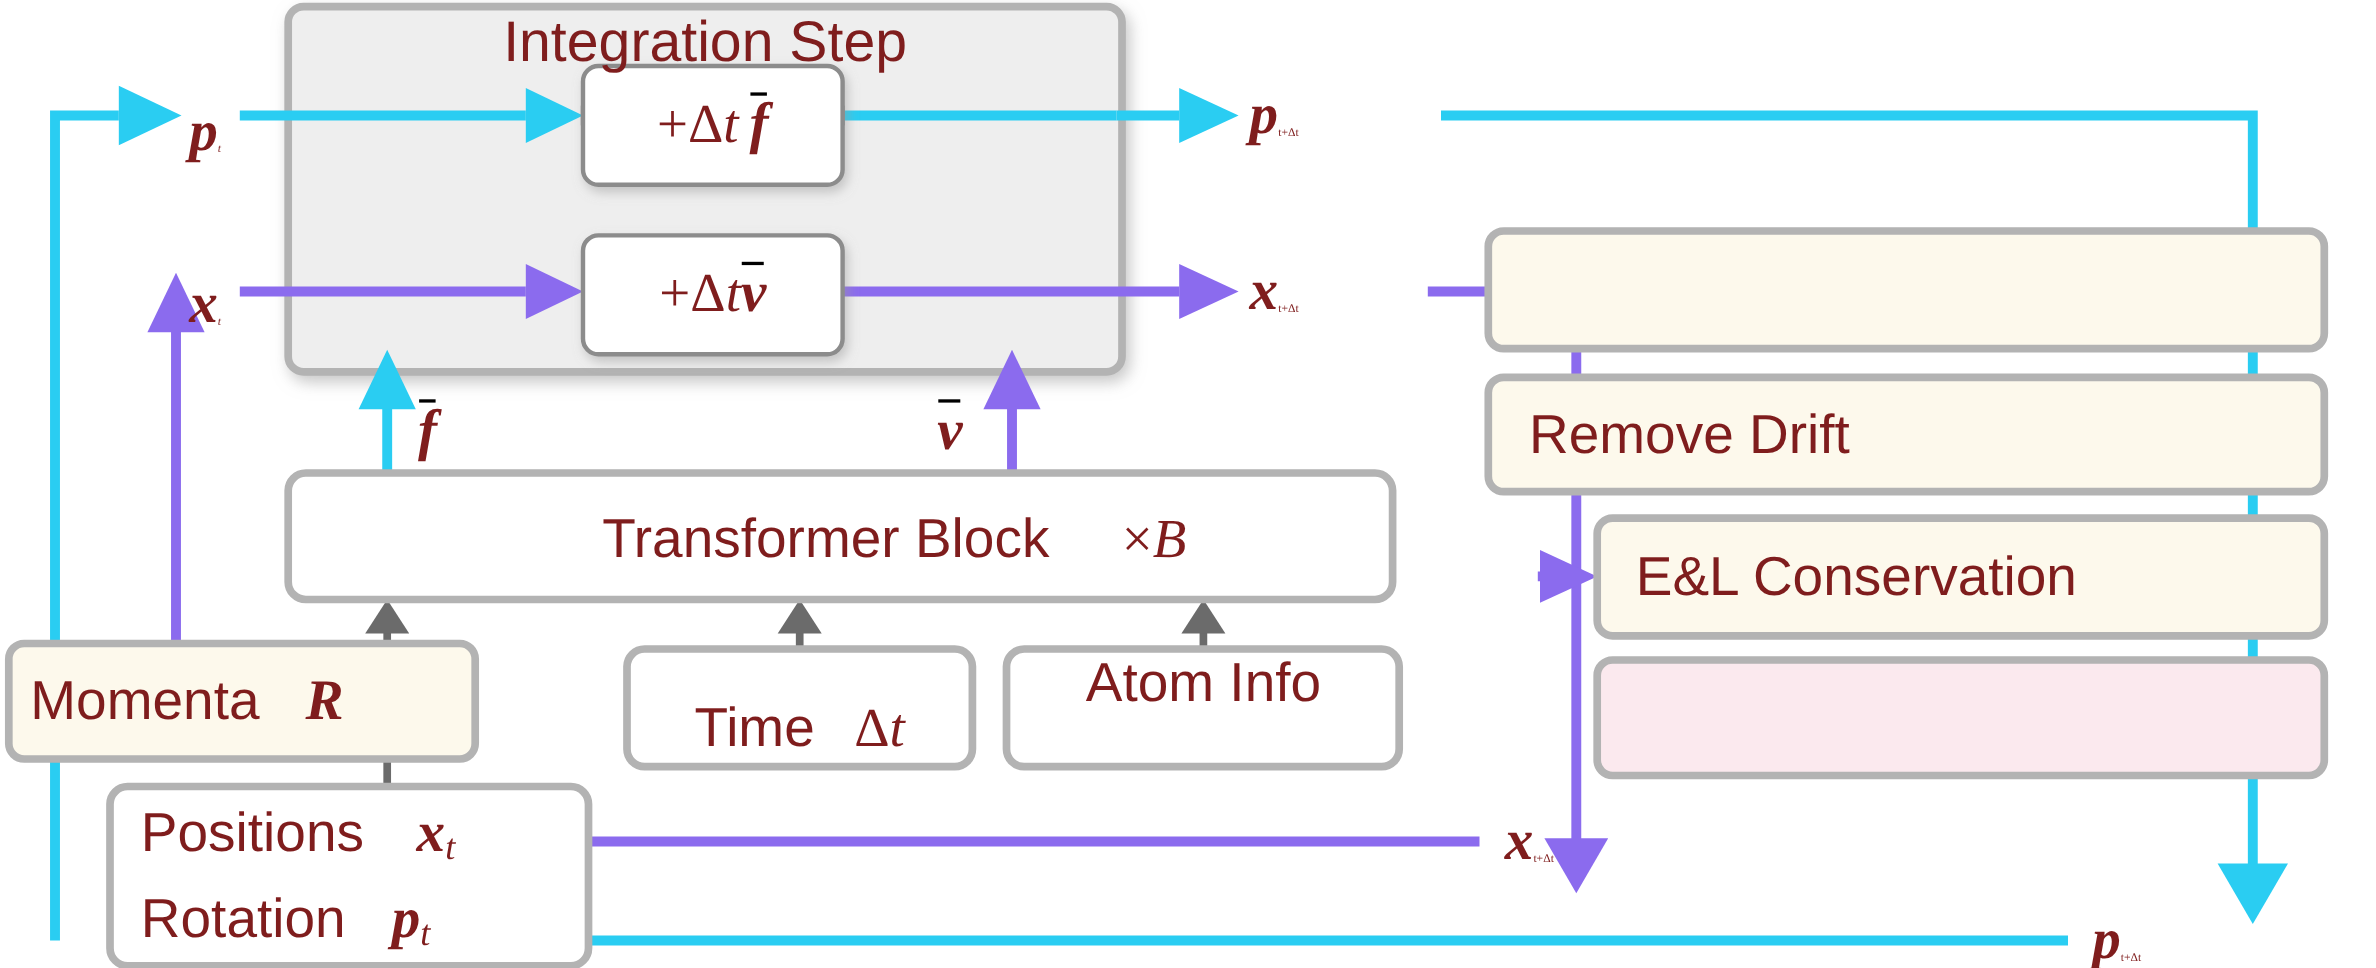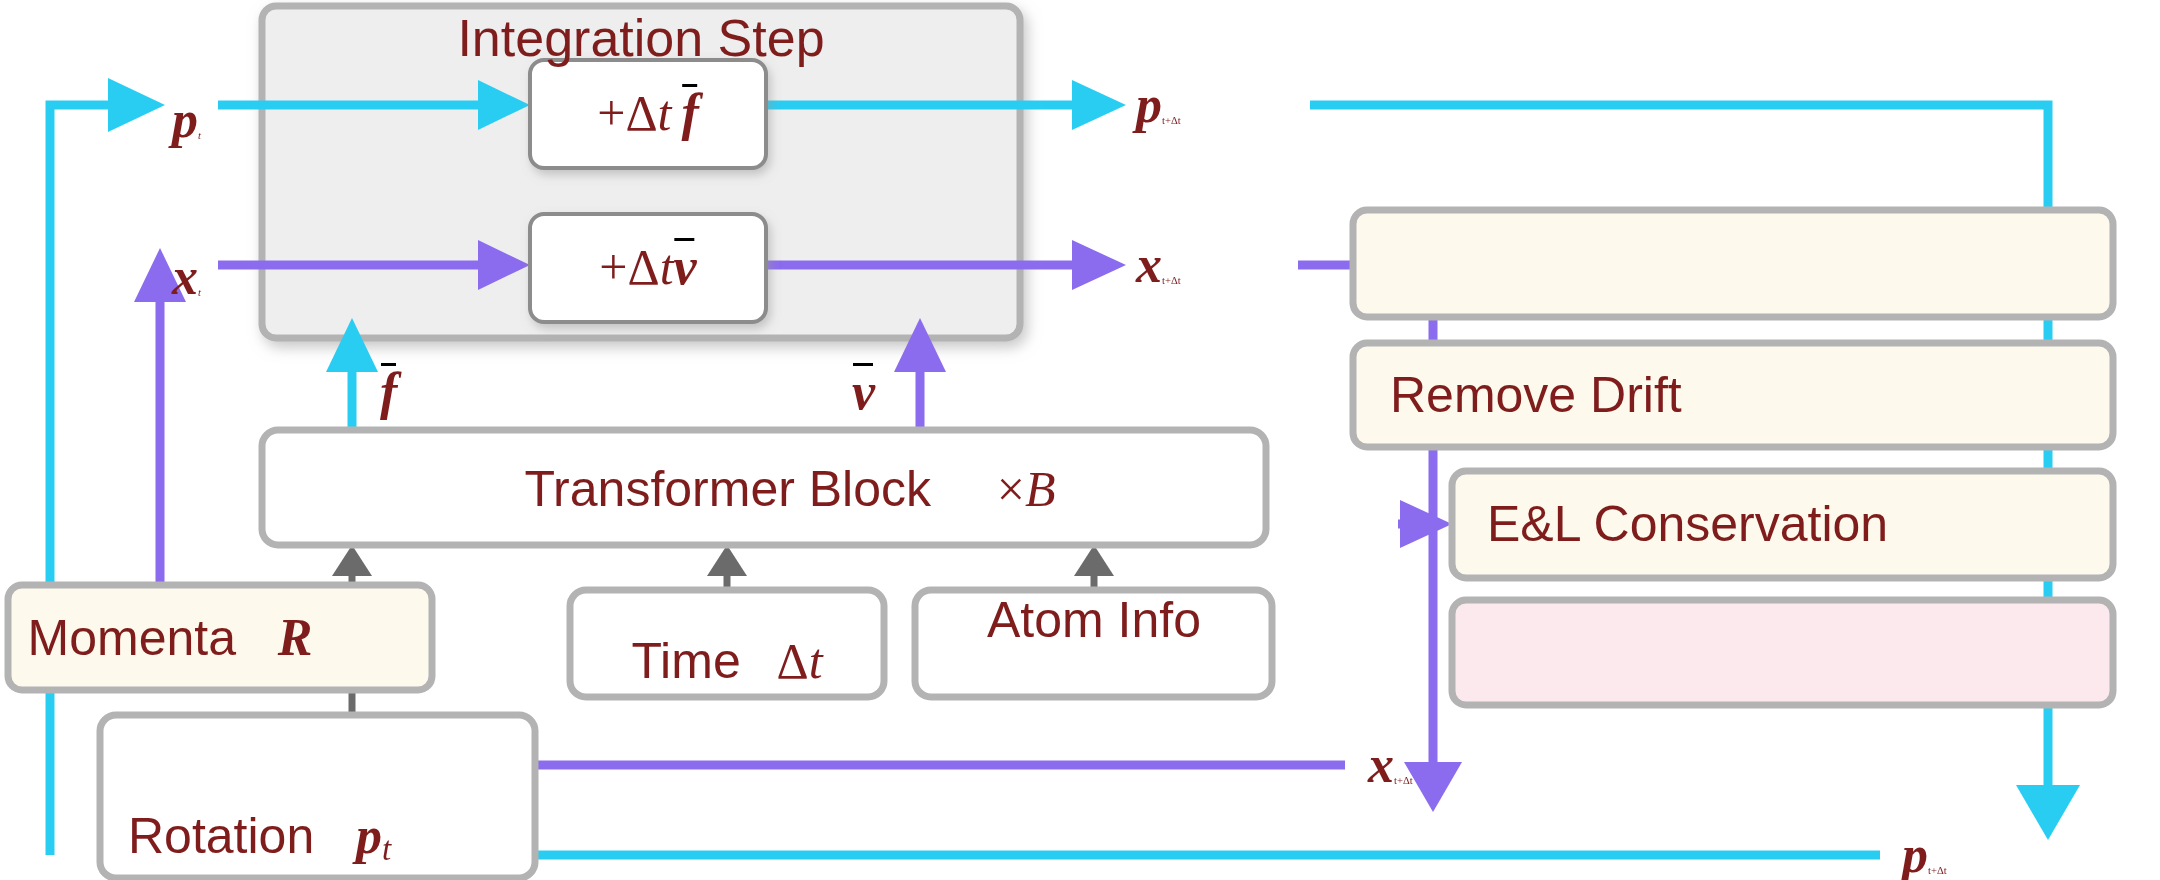--- a/index.html
+++ b/index.html
@@ -192,40 +192,45 @@
     <span class="t-sym">x</span><span class="t-math sub">t+Δt</span>
   </div>
 
   <div class="lbl lft" style="left:380px; top:392px;">
     <span class="t-sym ovl">f</span>
   </div>
   <div class="lbl lft" style="left:852px; top:392px;">
     <span class="t-sym ovl">v</span>
   </div>
 
-  <div class="lbl ctr t-box" style="left:790px; top:489px;">
+  <div class="lbl ctr t-box" style="left:813px; top:489px;">
     <span>Transformer Block</span>
     <span style="display:inline-block;width:38px;"></span>
     <span class="t-math" style="font-style:normal;">×<span class="ivar">B</span></span>
   </div>
 
   <div class="lbl ctr t-box" style="left:170px; top:638px;">
     <span>Momenta</span>
     <span style="display:inline-block;width:14px;"></span>
     <span class="bvec" style="font-size:52px;">R</span>
   </div>
 
   <div class="lbl ctr t-box" style="left:727px; top:645px;margin-top:16px;">
     <span>Time</span>
     <span style="display:inline-block;width:8px;"></span>
     <span class="t-math">Δ<span class="ivar">t</span></span>
   </div>
 
   <div class="lbl ctr t-box" style="left:1094px; top:620px;">Atom Info</div>
 
+  <div class="lbl lft t-box" style="left:128px; top:760px;">
+    <span>Positions</span>
+    <span style="display:inline-block;width:20px;"></span>
+    <span class="t-sym">x</span><span class="t-sym sub" style="font-weight:normal;">t</span>
+  </div>
   <div class="lbl lft t-box" style="left:128px; top:838px;">
     <span>Rotation</span>
     <span style="display:inline-block;width:14px;"></span>
     <span class="t-sym">p</span><span class="t-sym sub" style="font-weight:normal;">t</span>
   </div>
 
 
   <div class="lbl lft t-box" style="left:1390px; top:395px;">Remove Drift</div>
 
   <div class="lbl lft t-box" style="left:1487px; top:524px;">E&amp;L Conservation</div>

